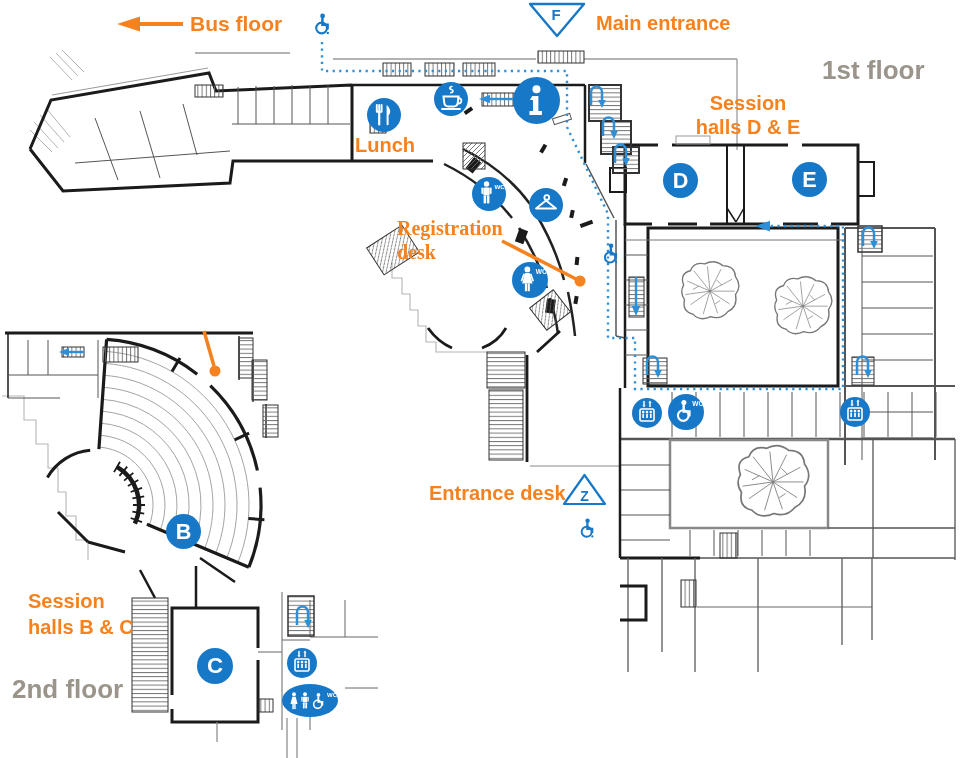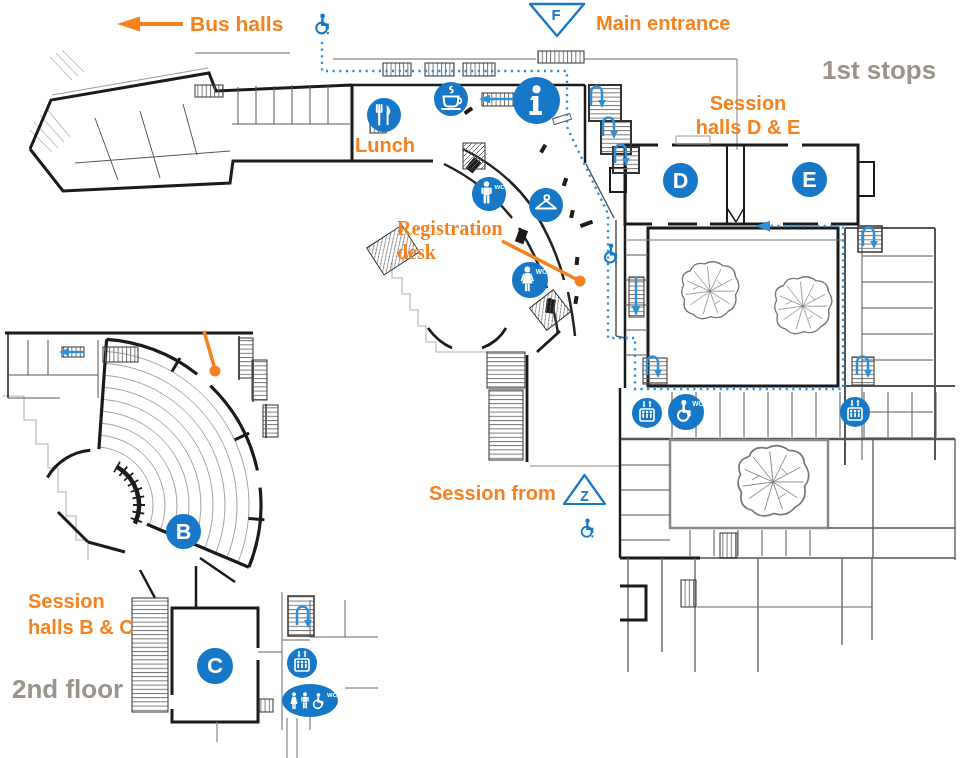--- a/index.html
+++ b/index.html
@@ -202,34 +202,34 @@
   <g>
     <line x1="183" y1="24" x2="140" y2="24" stroke="#F5821F" stroke-width="3.8"></line>
     <polygon points="140,16.5 140,31.5 117,24" fill="#F5821F"></polygon>
     <line x1="502" y1="241" x2="576" y2="279" stroke="#F5821F" stroke-width="3.5"></line>
     <circle cx="580" cy="281" r="5.5" fill="#F5821F"></circle>
     <line x1="204" y1="331" x2="214" y2="366" stroke="#F5821F" stroke-width="3.5"></line>
     <circle cx="215" cy="371" r="5.5" fill="#F5821F"></circle>
   </g>
 </svg>
 
-<div class="lbl" style="left:190px;top:12px;font-size:21px;">Bus halls</div>
+<div class="lbl" style="left:190px;top:12px;font-size:21px;">Bus floor</div>
 <div class="lbl" style="left:596px;top:11px;">Main entrance</div>
-<div class="floor-lbl" style="left:822px;top:55px;">1st stops</div>
+<div class="floor-lbl" style="left:822px;top:55px;">1st floor</div>
 <div class="lbl center" style="left:686px;top:91px;width:124px;">
   <div>Session</div>
   <div>halls D &amp; E</div>
 </div>
 <div class="lbl center" style="left:352px;top:133px;width:66px;">Lunch</div>
 <div class="lbl" style="left:397px;top:216px;font-family:Liberation Serif, serif;">
   <div>Registration</div>
   <div>desk</div>
 </div>
 <div class="lbl" style="left:429px;top:480px;line-height:26px;">
-  <div>Session from</div>
+  <div>Entrance desk</div>
 </div>
 <div class="lbl" style="left:28px;top:588px;line-height:26px;">
   <div>Session</div>
   <div>halls B &amp; C</div>
 </div>
 <div class="floor-lbl" style="left:12px;top:674px;">2nd floor</div>
 
 <div class="tri" style="left:527px;top:2px;width:60px;height:36px;">
   <svg viewBox="0 0 60 36">
         <polygon points="3,2 57,2 30,34" fill="#fff" stroke="#1878C8" stroke-width="2.4" stroke-linejoin="round"></polygon>

